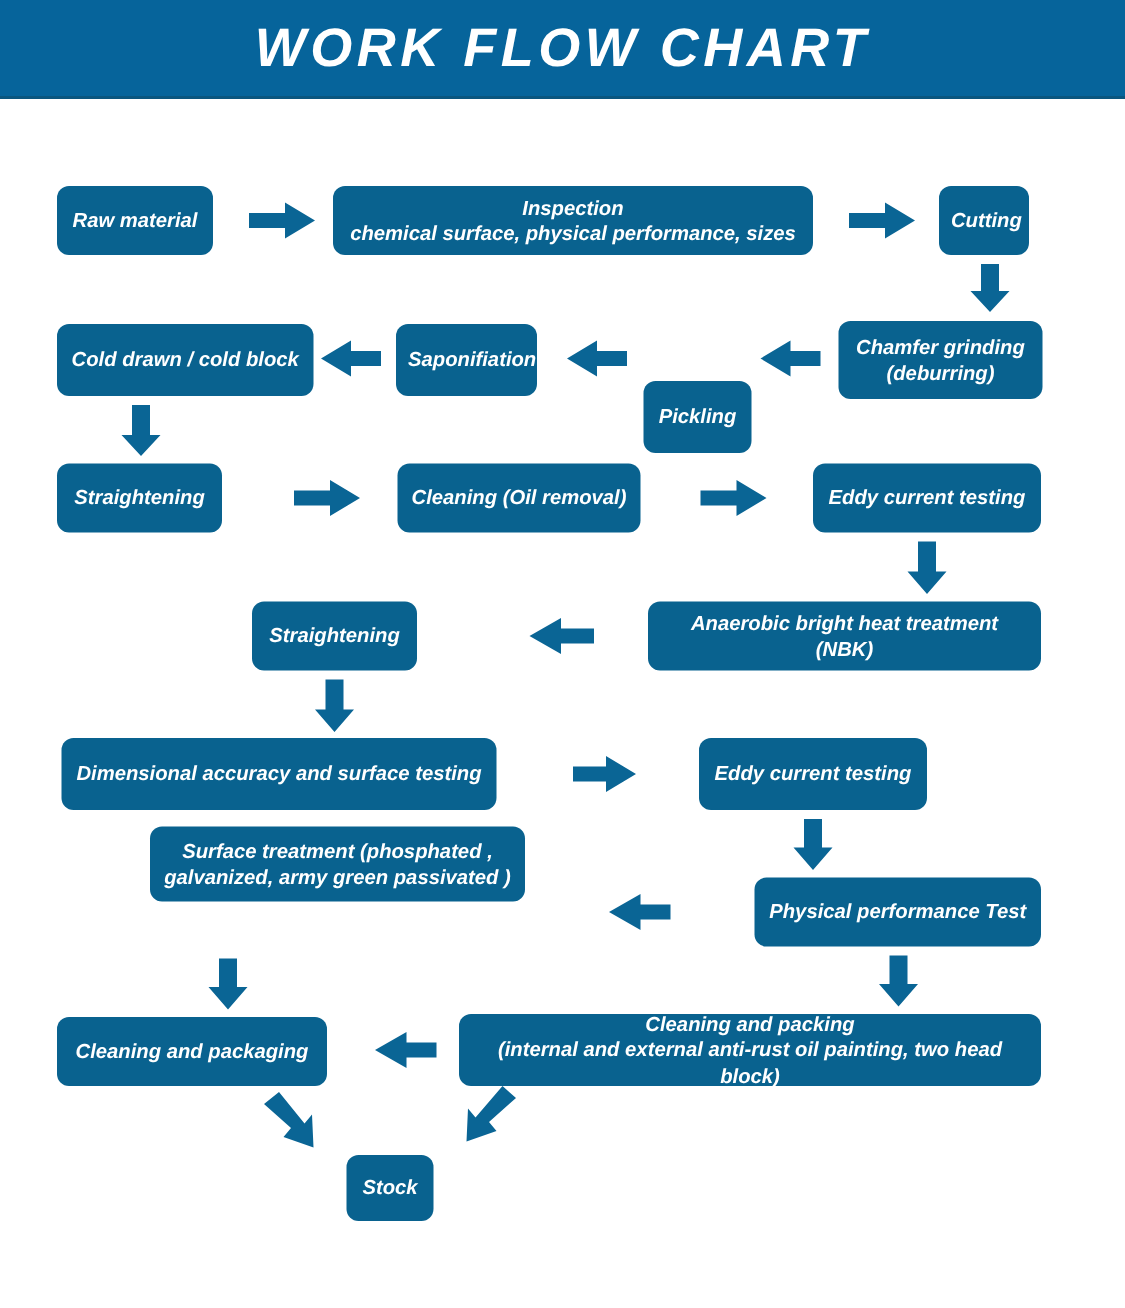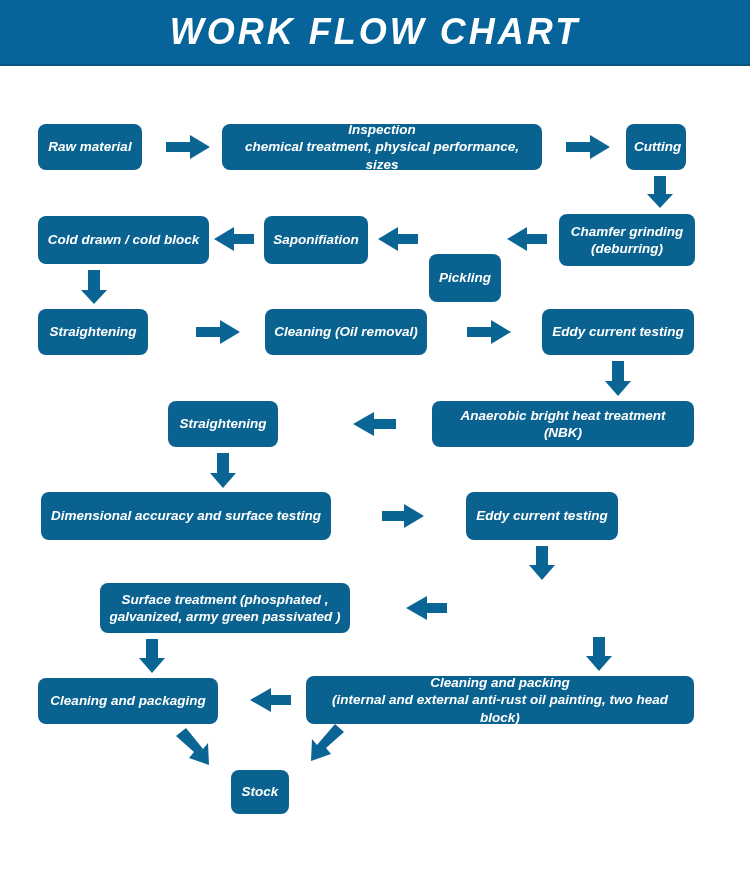--- a/index.html
+++ b/index.html
@@ -170,37 +170,37 @@
       <polygon class="arrow-shape" points="344,732 335,724 317,745 312,739 311,761 331,754 326,748"></polygon>
     </g>
   </svg>
 
   <div class="node" style="left:38px; top:124px; width:104px; height:46px;">
     <span class="label">Raw material</span>
   </div>
 
   <div class="node" style="left:222px; top:124px; width:320px; height:46px;">
     <span class="label">Inspection
-chemical treatment, physical performance, sizes</span>
+chemical surface, physical performance, sizes</span>
   </div>
 
   <div class="node" style="left:626px; top:124px; width:60px; height:46px;">
     <span class="label">Cutting</span>
   </div>
 
   <div class="node" style="left:559px; top:214px; width:136px; height:52px;">
     <span class="label">Chamfer grinding
 (deburring)</span>
   </div>
 
   <div class="node" style="left:429px; top:216px; width:72px; height:48px;margin-top:38px;">
     <span class="label">Pickling</span>
   </div>
 
-  <div class="node" style="left:264px; top:216px; width:104px; height:48px;">
+  <div class="node" style="left:264px; top:216px; width:94px; height:48px;">
     <span class="label">Saponifiation</span>
   </div>
 
   <div class="node" style="left:38px; top:216px; width:171px; height:48px;">
     <span class="label">Cold drawn / cold block</span>
   </div>
 
   <div class="node" style="left:38px; top:309px; width:110px; height:46px;">
     <span class="label">Straightening</span>
   </div>
@@ -222,22 +222,25 @@
   </div>
 
   <div class="node" style="left:41px; top:492px; width:290px; height:48px;">
     <span class="label">Dimensional accuracy and surface testing</span>
   </div>
 
   <div class="node" style="left:466px; top:492px; width:152px; height:48px;">
     <span class="label">Eddy current testing</span>
   </div>
 
-
-  <div class="node" style="left:100px; top:583px; width:250px; height:50px;text-align:center;">
+  <div class="node" style="left:503px; top:585px; width:191px; height:46px;">
+    <span class="label">Physical performance Test</span>
+  </div>
+
+  <div class="node" style="left:100px; top:551px; width:250px; height:50px;text-align:center;">
     <span class="label">Surface treatment (phosphated ,
 galvanized, army green passivated )</span>
   </div>
 
   <div class="node" style="left:38px; top:678px; width:180px; height:46px;">
     <span class="label">Cleaning and packaging</span>
   </div>
 
   <div class="node" style="left:306px; top:676px; width:388px; height:48px;">
     <span class="label">Cleaning and packing

